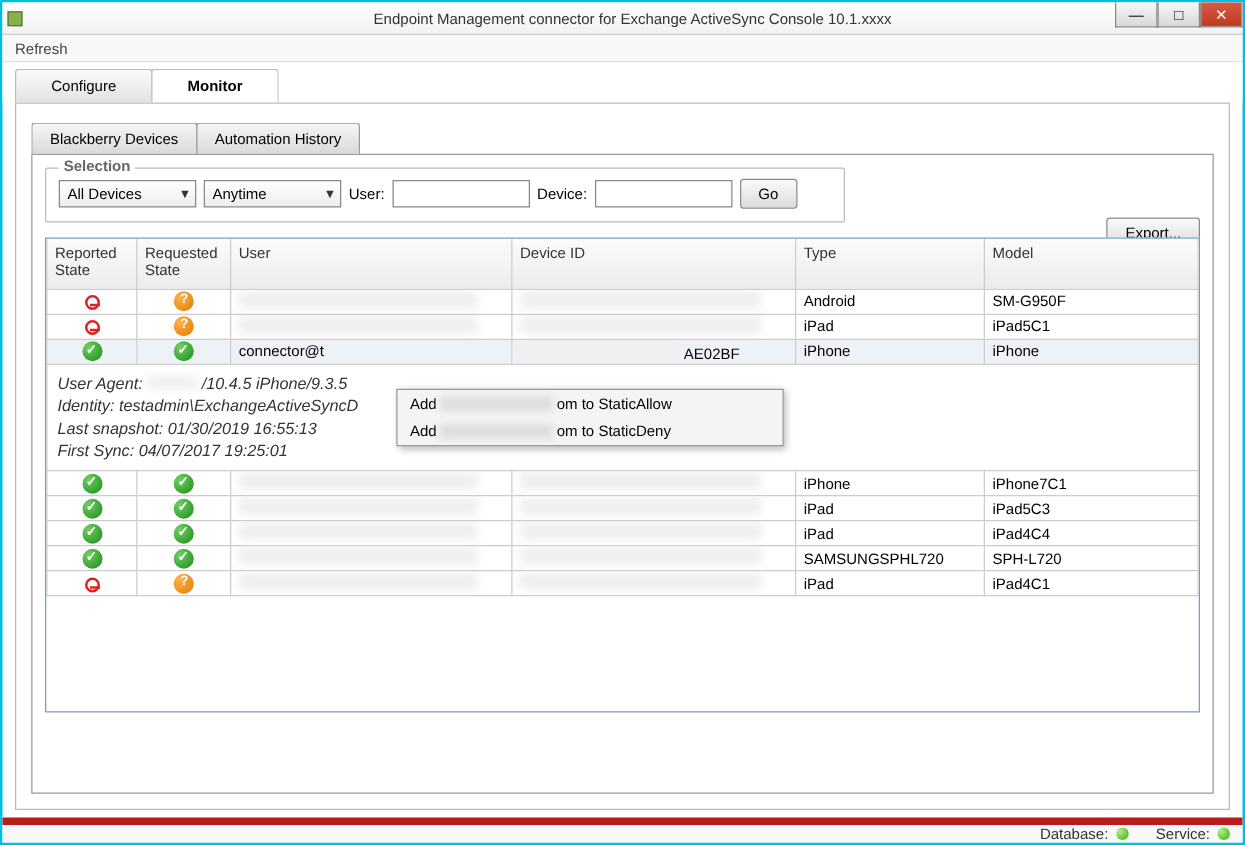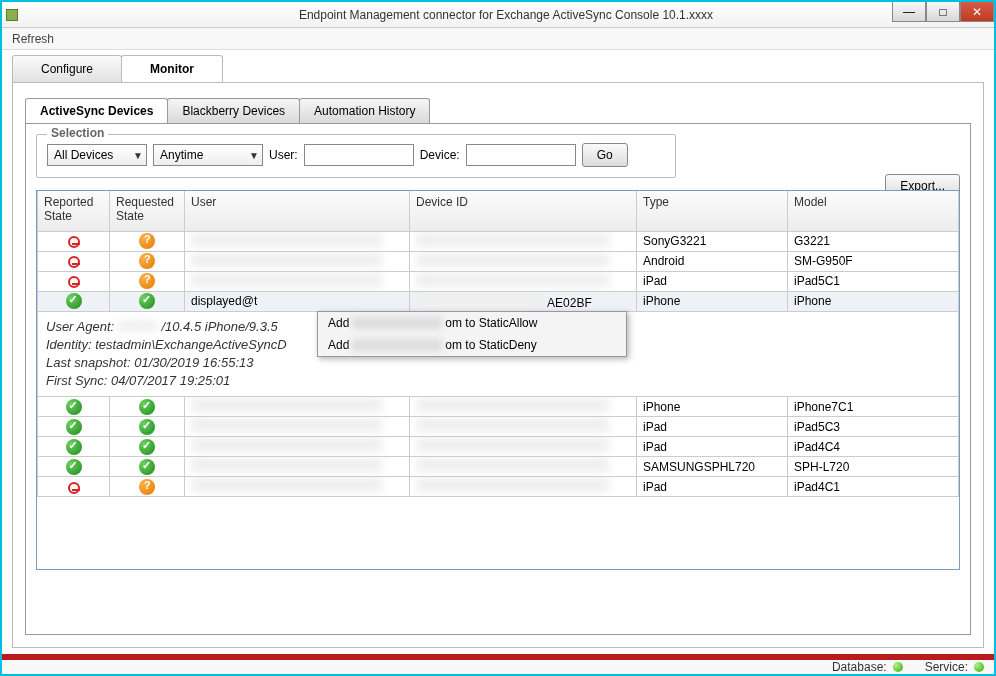--- a/index.html
+++ b/index.html
@@ -84,31 +84,30 @@
   </div>
 
   <div class="maintabs">
     <div class="maintab">Configure</div>
     <div class="maintab active">Monitor</div>
   </div>
 
   <div class="content">
 
     <div class="subtabs">
-      <div class="subtab active">ActiveSync Devices</div>
       <div class="subtab">Blackberry Devices</div>
       <div class="subtab">Automation History</div>
     </div>
 
     <div class="subcontent">
 
       <div class="selection">
         <div class="selection-legend">Selection</div>
         <div class="selection-row">
-          <div class="combo" style="width:100px">
+          <div class="combo" style="width:110px">
             <span>All Devices</span>
             <span class="arrow">▼</span>
           </div>
           <div class="combo" style="width:110px">
             <span>Anytime</span>
             <span class="arrow">▼</span>
           </div>
           <span>User:</span>
           <input class="textin" style="width: 110px;">
           <span>Device:</span>
@@ -138,43 +137,35 @@
               <th>Type</th>
               <th>Model</th>
             </tr>
           </thead>
           <tbody id="tbody">
               <tr>
                 <td style="text-align:center"><span class="icon icon-deny"></span></td>
                 <td style="text-align:center"><span class="icon icon-quest"></span></td>
                 <td><span class="blur"></span></td>
                 <td><span class="blur"></span></td>
-                <td>SonyG3221</td>
-                <td>G3221</td>
+                <td>Android</td>
+                <td>SM-G950F</td>
               </tr>
               <tr>
                 <td style="text-align:center"><span class="icon icon-deny"></span></td>
                 <td style="text-align:center"><span class="icon icon-quest"></span></td>
                 <td><span class="blur"></span></td>
                 <td><span class="blur"></span></td>
-                <td>Android</td>
-                <td>SM-G950F</td>
-              </tr>
-              <tr>
-                <td style="text-align:center"><span class="icon icon-deny"></span></td>
-                <td style="text-align:center"><span class="icon icon-quest"></span></td>
-                <td><span class="blur"></span></td>
-                <td><span class="blur"></span></td>
                 <td>iPad</td>
                 <td>iPad5C1</td>
               </tr>
               <tr class="selected">
                 <td style="text-align:center"><span class="icon icon-allow"></span></td>
                 <td style="text-align:center"><span class="icon icon-allow"></span></td>
-                <td>displayed@t</td>
+                <td>connector@t</td>
                 <td><span class="blur" style="width:60%"></span> AE02BF</td>
                 <td>iPhone</td>
                 <td>iPhone</td>
               </tr>
               <tr class="details">
                 <td colspan="6">User Agent: <span class="blur" style="width:40px;height:10px"></span> /10.4.5 iPhone/9.3.5<br>Identity: testadmin\ExchangeActiveSyncD<br>Last snapshot: 01/30/2019 16:55:13<br>First Sync: 04/07/2017 19:25:01</td>
               </tr>
               <tr>
                 <td style="text-align:center"><span class="icon icon-allow"></span></td>
                 <td style="text-align:center"><span class="icon icon-allow"></span></td>

